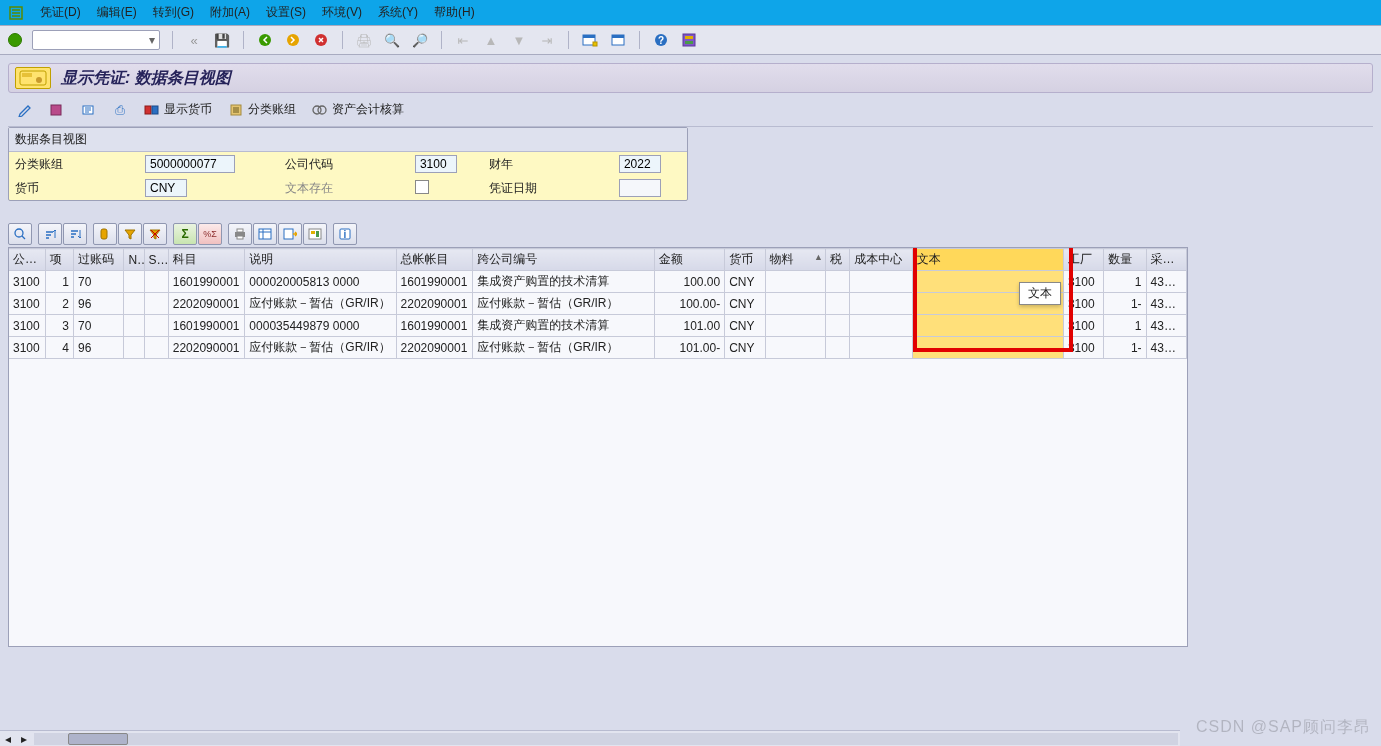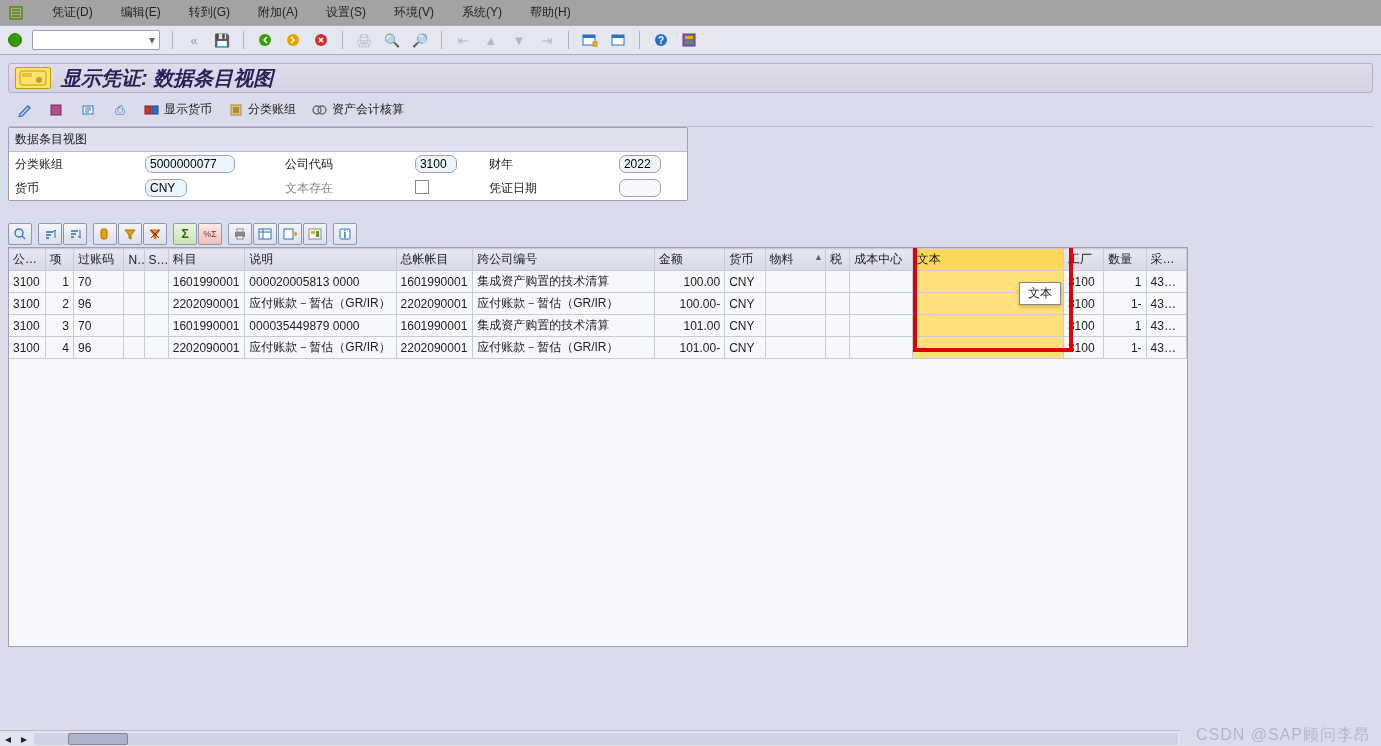--- a/index.html
+++ b/index.html
@@ -11,23 +11,23 @@
     color: #222;
     width: 1381px;
     height: 746px;
     overflow: hidden;
     position: relative;
   }
   .menu-bar {
     display: flex;
     align-items: center;
     padding: 4px 8px;
-    gap: 28px;
+    gap: 16px;
     border-bottom: 1px solid #a8abc0;
-    background: #a3a3a3;
+    background: #0ea5e9;
   }
   .menu-bar .sys-icon {
     width: 16px; height: 16px;
     display:inline-flex;justify-content:center;align-items:center;
     color:#5a8a00;
   }
   .menu-item { cursor: pointer; }
   .toolbar {
     display:flex; align-items:center;
     padding:4px 8px;
@@ -51,45 +51,45 @@
     border:1px solid #b5afcc;
     border-radius:3px;
     padding:2px 6px;
     height:30px;
   }
   .page-header .hdr-icon{
     width:36px;height:22px;
     background:#ffe36e;border:1px solid #c0a000;border-radius:2px;
     display:flex;align-items:center;justify-content:center;margin-right:10px;
   }
-  .page-header .hdr-title{font-weight:bold;font-style:italic;font-size:20px;color:#26235a;}
+  .page-header .hdr-title{font-weight:bold;font-style:italic;font-size:16px;color:#26235a;}
   .app-toolbar{
     display:flex;align-items:center;gap:8px;
     padding:6px 4px;
     border-bottom:1px solid #b8bbd0;
   }
   .atb-btn{display:flex;align-items:center;gap:4px;padding:2px 4px;border-radius:2px;cursor:pointer;}
   .atb-ico{width:16px;height:16px;display:inline-flex;align-items:center;justify-content:center;}
 
   .panel{
     width:680px;
     border:1px solid #9ca0b8;
-    background:#ffffff;
+    background:#fef9c3;
     border-radius:2px;
   }
   .panel-title{
     padding:3px 6px;border-bottom:1px solid #b8bbd0;
     background:#dee1ee;
   }
   .form-table{width:100%;border-collapse:collapse;}
   .form-table td{padding:3px 6px;vertical-align:middle;}
   .form-label{width:130px;}
   .form-input{
     width:90px;height:18px;border:1px solid #9ca0b8;background:#ecf5fb;
-    padding:1px 4px;font:inherit;border-radius:7px;
+    padding:1px 4px;font:inherit;border-radius:0;
   }
   .form-input.wide{width:90px;}
   .form-input.small{width:42px;}
   .form-input.tiny{width:22px;text-align:center;}
   .form-input.blank{background:#f5f7fb;}
   .chk{width:14px;height:14px;border:1px solid #888;background:#fff;display:inline-block;}
 
   .grid-toolbar{
     margin-top:22px;display:flex;align-items:center;gap:1px;flex-wrap:wrap;
   }
@@ -139,21 +139,21 @@
     z-index:50;
   }
   .hscroll{
     position:absolute;bottom:0;left:0;right:0;height:16px;
     display:flex;align-items:center;background:#e2e4ef;border-top:1px solid #b8bbd0;
   }
   .hscroll .arrow{width:16px;height:14px;text-align:center;line-height:14px;cursor:pointer;}
   .hscroll .track{flex:1;height:12px;background:#d0d3e2;position:relative;margin:0 2px;}
   .hscroll .thumb{position:absolute;left:34px;top:0;width:60px;height:12px;background:#aeb3ca;border:1px solid #888;border-radius:2px;}
   .watermark{
-    position:absolute;right:10px;bottom:0;font-size:16px;color:rgba(0,0,0,.18);letter-spacing:1px;
+    position:absolute;right:10px;bottom:8px;font-size:16px;color:rgba(0,0,0,.18);letter-spacing:1px;
   }
   .sort-ico{font-size:9px;color:#666;position:absolute;right:2px;top:3px;}
 </style>
 </head>
 <body>
 
 <div class="menu-bar">
   <span class="sys-icon">
     <svg width="16" height="16" viewBox="0 0 16 16">
         <rect x="2" y="2" width="12" height="12" fill="none" stroke="#5a8a00" stroke-width="1.5"></rect>

